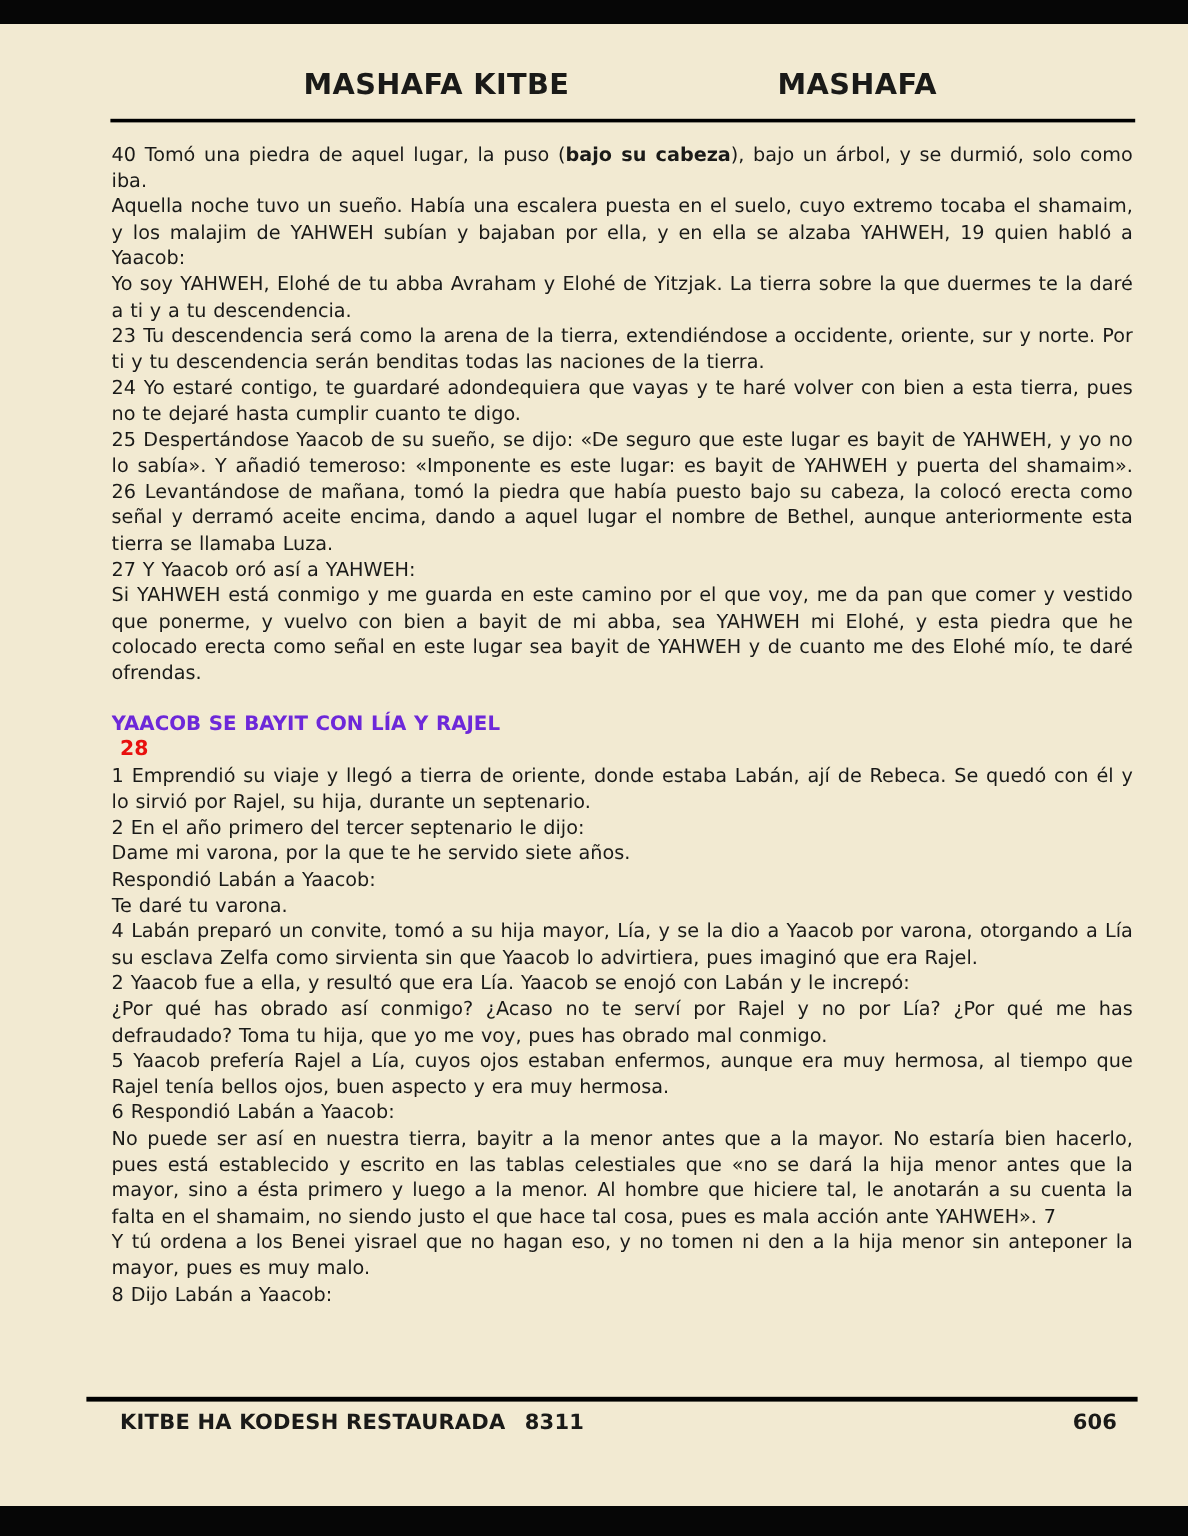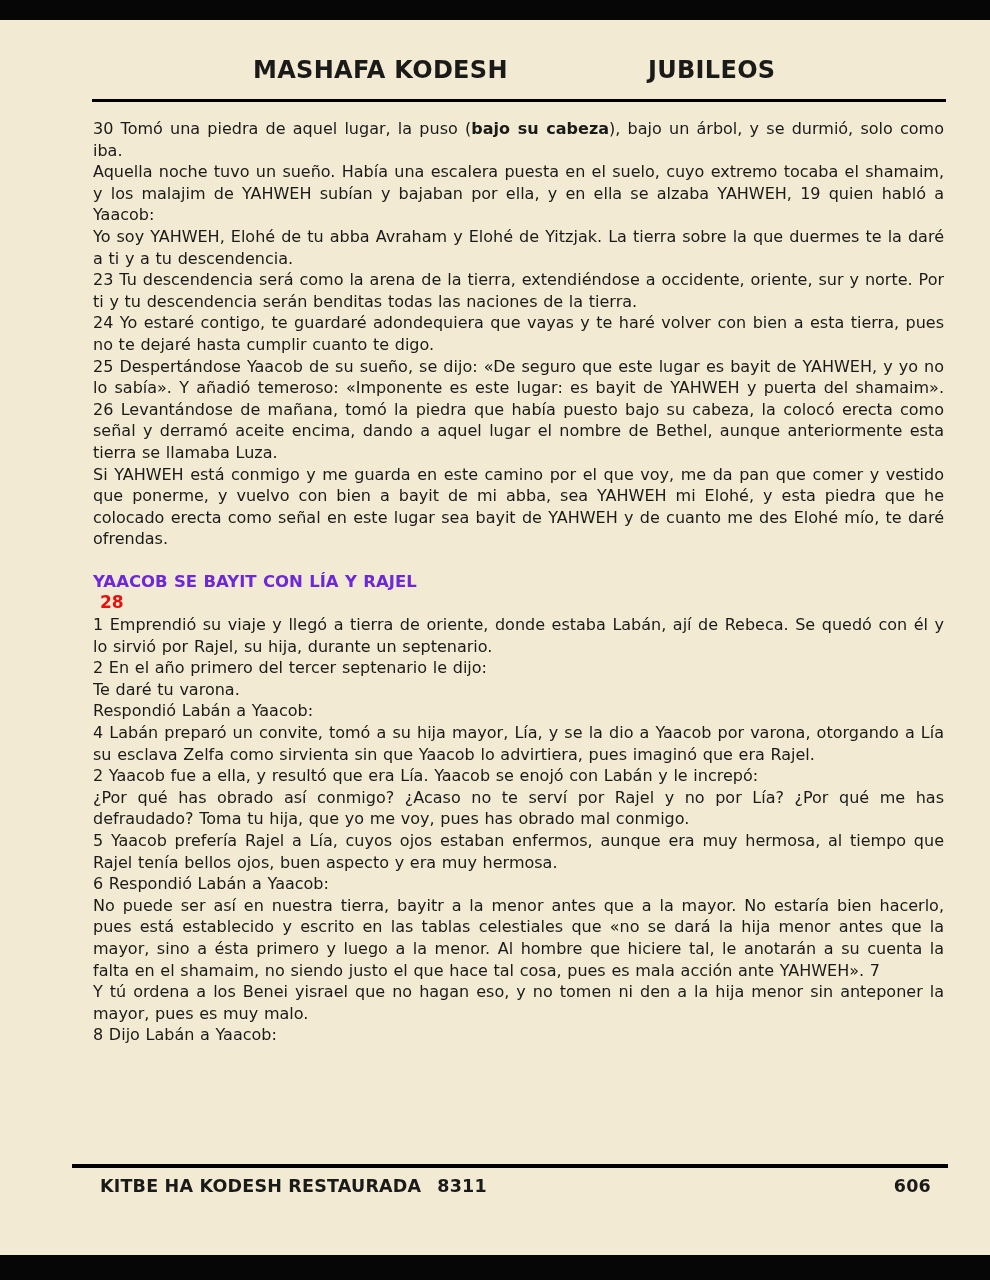--- a/index.html
+++ b/index.html
@@ -60,43 +60,45 @@
   .footer-year { margin-left: 16px; }
 </style>
 </head>
 <body>
 
 <div class="page">
 
   <div class="top-bar"></div>
 
   <header class="header">
-    <span class="title-left">MASHAFA KODESH</span>
-    <span class="title-right">JUBILEOS</span>
+    <span class="title-left">MASHAFA KITBE</span>
+    <span class="title-right">MASHAFA</span>
   </header>
 
   <div class="header-rule"></div>
 
   <main class="content">
-    <p><span>30 Tomó una piedra de aquel lugar, la puso (</span><strong>bajo su cabeza</strong><span>), bajo un árbol, y se durmió, solo como iba.</span></p>
+    <p><span>40 Tomó una piedra de aquel lugar, la puso (</span><strong>bajo su cabeza</strong><span>), bajo un árbol, y se durmió, solo como iba.</span></p>
 
     <p>Aquella noche tuvo un sueño. Había una escalera puesta en el suelo, cuyo extremo tocaba el shamaim, y los malajim de YAHWEH subían y bajaban por ella, y en ella se alzaba YAHWEH, 19 quien habló a Yaacob:</p>
     <p>Yo soy YAHWEH, Elohé de tu abba Avraham y Elohé de Yitzjak. La tierra sobre la que duermes te la daré a ti y a tu descendencia.</p>
     <p>23 Tu descendencia será como la arena de la tierra, extendiéndose a occidente, oriente, sur y norte. Por ti y tu descendencia serán benditas todas las naciones de la tierra.</p>
     <p>24 Yo estaré contigo, te guardaré adondequiera que vayas y te haré volver con bien a esta tierra, pues no te dejaré hasta cumplir cuanto te digo.</p>
     <p>25 Despertándose Yaacob de su sueño, se dijo: «De seguro que este lugar es bayit de YAHWEH, y yo no lo sabía». Y añadió temeroso: «Imponente es este lugar: es bayit de YAHWEH y puerta del shamaim». 26 Levantándose de mañana, tomó la piedra que había puesto bajo su cabeza, la colocó erecta como señal y derramó aceite encima, dando a aquel lugar el nombre de Bethel, aunque anteriormente esta tierra se llamaba Luza.</p>
+    <p>27 Y Yaacob oró así a YAHWEH:</p>
     <p>Si YAHWEH está conmigo y me guarda en este camino por el que voy, me da pan que comer y vestido que ponerme, y vuelvo con bien a bayit de mi abba, sea YAHWEH mi Elohé, y esta piedra que he colocado erecta como señal en este lugar sea bayit de YAHWEH y de cuanto me des Elohé mío, te daré ofrendas.</p>
 
     <h2 class="section-heading">YAACOB SE BAYIT CON LÍA Y RAJEL</h2>
     <div class="section-number">28</div>
 
     <p>1 Emprendió su viaje y llegó a tierra de oriente, donde estaba Labán, ají de Rebeca. Se quedó con él y lo sirvió por Rajel, su hija, durante un septenario.</p>
     <p>2 En el año primero del tercer septenario le dijo:</p>
+    <p>Dame mi varona, por la que te he servido siete años.</p>
+    <p>Respondió Labán a Yaacob:</p>
     <p>Te daré tu varona.</p>
-    <p>Respondió Labán a Yaacob:</p>
     <p>4 Labán preparó un convite, tomó a su hija mayor, Lía, y se la dio a Yaacob por varona, otorgando a Lía su esclava Zelfa como sirvienta sin que Yaacob lo advirtiera, pues imaginó que era Rajel.</p>
     <p>2 Yaacob fue a ella, y resultó que era Lía. Yaacob se enojó con Labán y le increpó:</p>
     <p>¿Por qué has obrado así conmigo? ¿Acaso no te serví por Rajel y no por Lía? ¿Por qué me has defraudado? Toma tu hija, que yo me voy, pues has obrado mal conmigo.</p>
     <p>5 Yaacob prefería Rajel a Lía, cuyos ojos estaban enfermos, aunque era muy hermosa, al tiempo que Rajel tenía bellos ojos, buen aspecto y era muy hermosa.</p>
     <p>6 Respondió Labán a Yaacob:</p>
     <p>No puede ser así en nuestra tierra, bayitr a la menor antes que a la mayor. No estaría bien hacerlo, pues está establecido y escrito en las tablas celestiales que «no se dará la hija menor antes que la mayor, sino a ésta primero y luego a la menor. Al hombre que hiciere tal, le anotarán a su cuenta la falta en el shamaim, no siendo justo el que hace tal cosa, pues es mala acción ante YAHWEH». 7</p>
     <p>Y tú ordena a los Benei yisrael que no hagan eso, y no tomen ni den a la hija menor sin anteponer la mayor, pues es muy malo.</p>
     <p>8 Dijo Labán a Yaacob:</p>
   </main>
 

